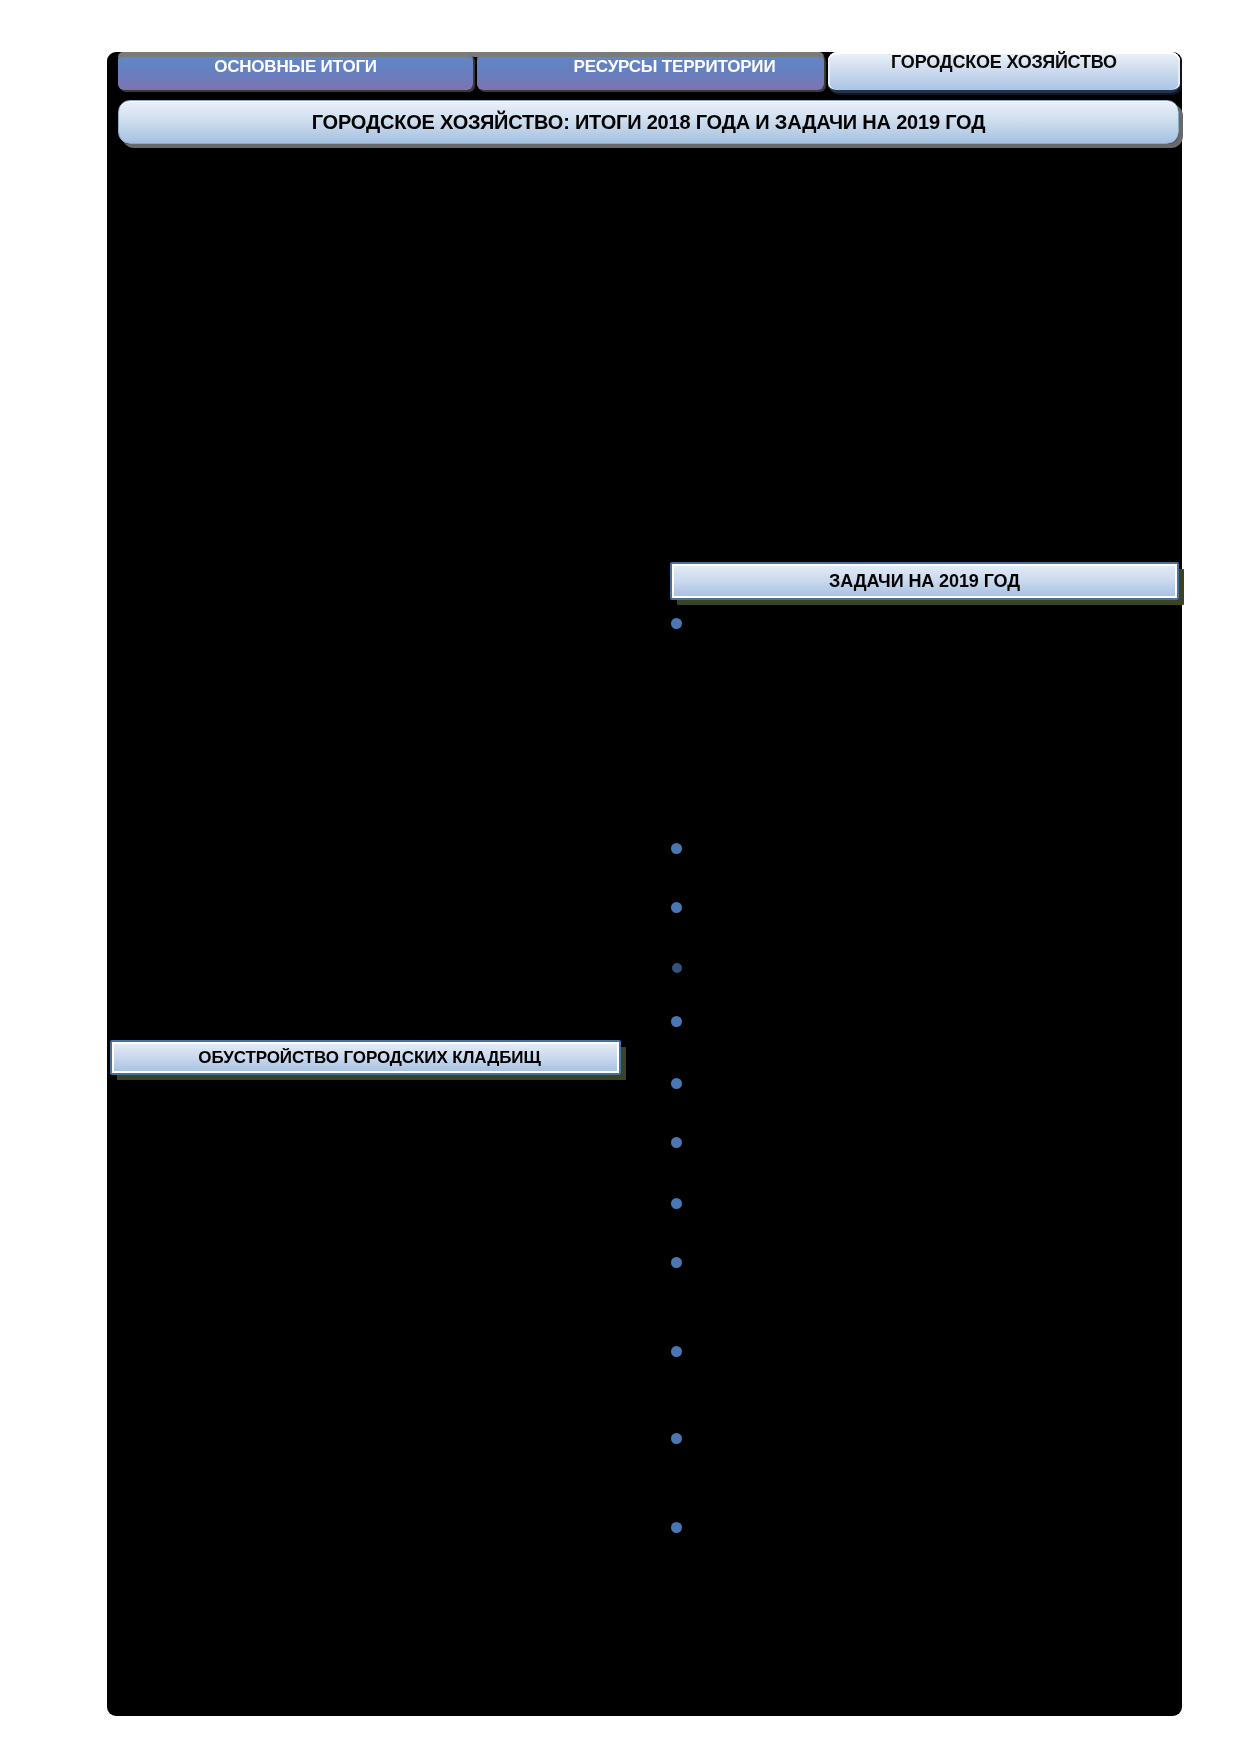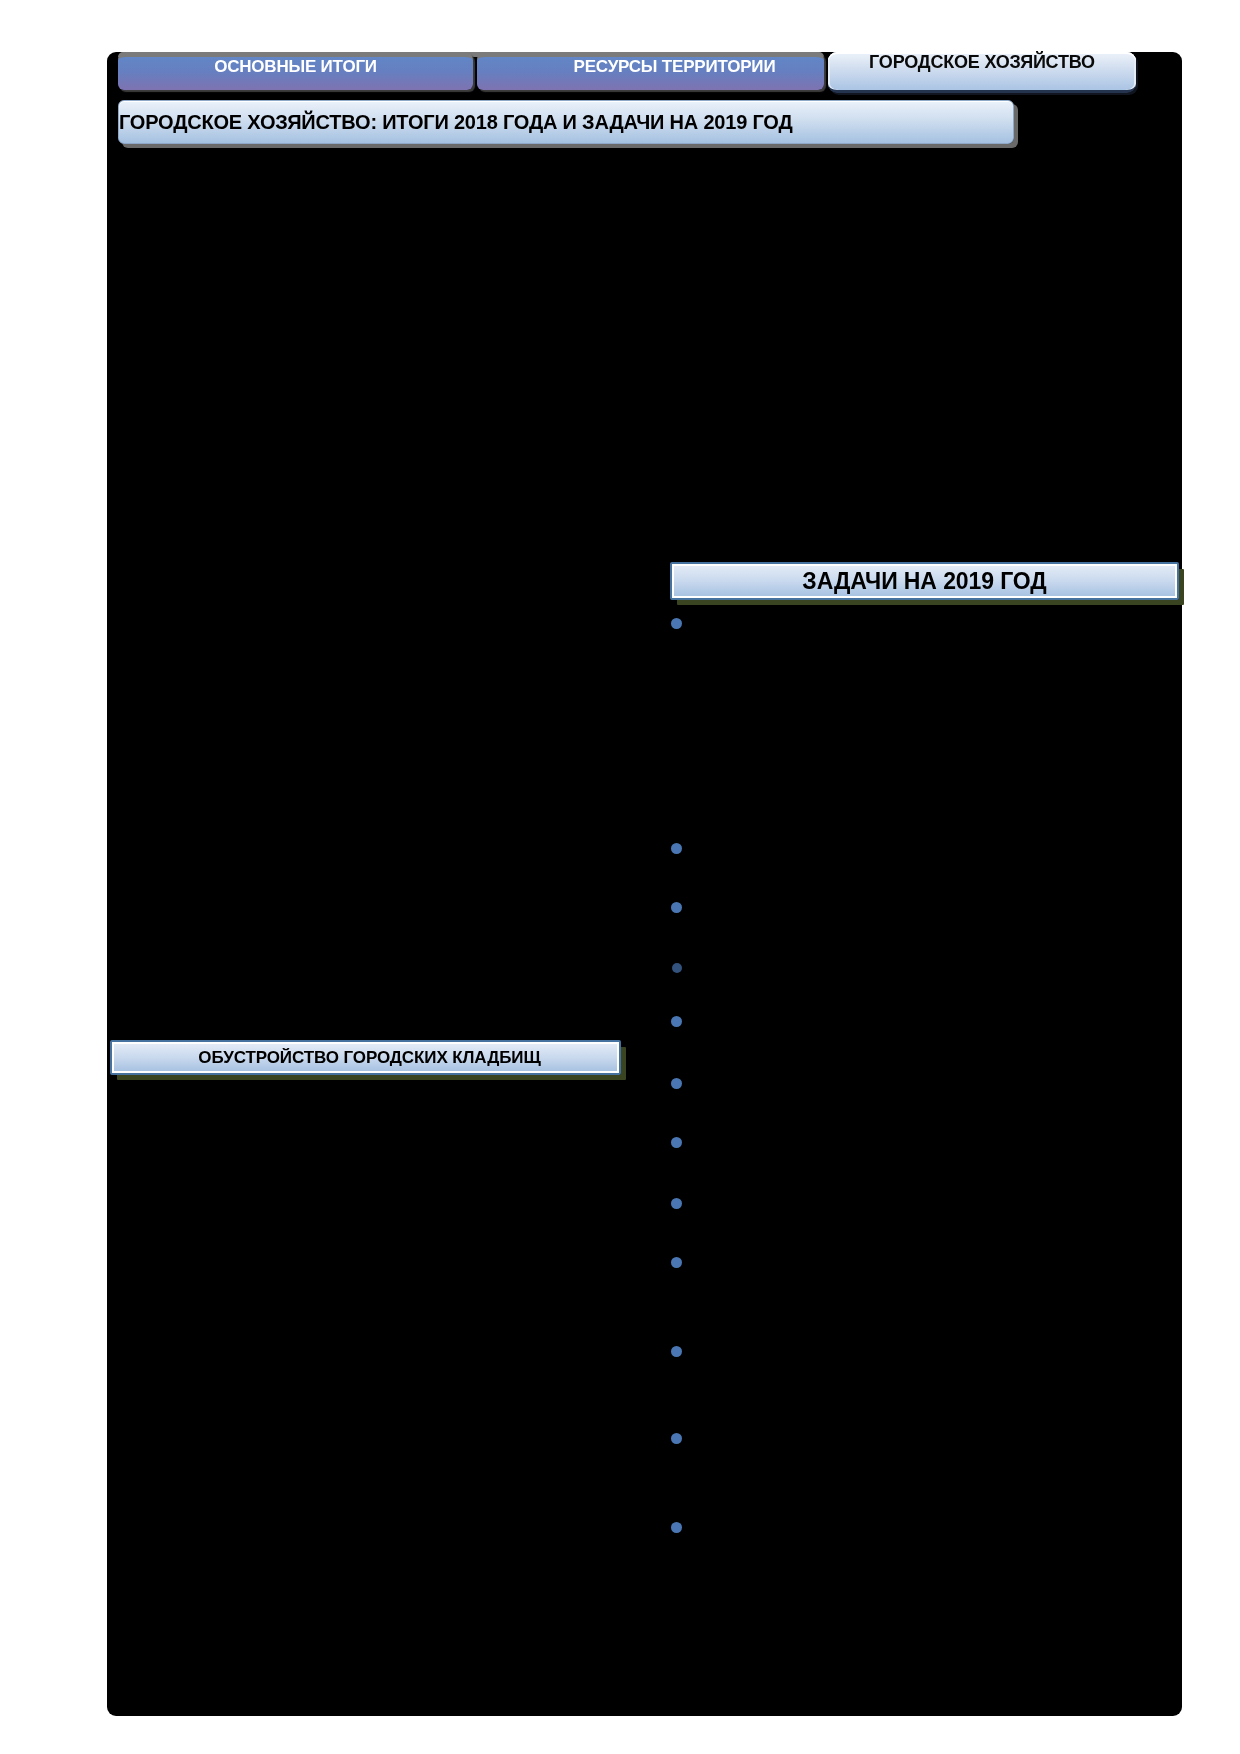--- a/index.html
+++ b/index.html
@@ -41,43 +41,43 @@
   .tab.active {
     top:52px; height:41px;
     background:linear-gradient(180deg,#eef3fa 0%,#d3dff0 40%,#aac4e4 100%);
     color:#0a0a0a; font-size:18px;
     border-radius:9px;
     border-bottom:3px solid #24344f;
     box-shadow: inset 0 2px 0 #ffffff, inset 2px 0 0 #e4ecf6, inset -2px 0 0 #e4ecf6, 2px 2px 0 #10151f;
   }
   .tab-main    { left:118px; width:355px; }
   .tab-res     { left:477px; width:347px;padding-left:48px; }
-  .tab-city    { left:828px; width:308px; }
+  .tab-city    { left:828px; width:352px; }
   .title-bar {
     position:absolute; left:118px; top:100px;
-    width:896px; height:44px; box-sizing:border-box;
+    width:1061px; height:44px; box-sizing:border-box;
     background:linear-gradient(180deg,#eaf1fa 0%,#cfdeef 45%,#a5c1e1 100%);
     border:1px solid #8fa8c8;
-    border-radius:6px;
+    border-radius:12px;
     box-shadow:4px 4px 0 #696969, inset 0 1px 0 #ffffff;
-    display:flex; align-items:center; 
+    display:flex; align-items:center; justify-content:center;
     font-weight:bold; font-size:20px; color:#000000;
     letter-spacing:-0.2px;
   }
   .sec-header {
     position:absolute; box-sizing:border-box;
     border:2px solid #46729f;
     background:linear-gradient(180deg,#e6edf7 0%,#c9d9ee 50%,#a3bfe0 100%);
     box-shadow: inset 0 0 0 2px #ffffff, 6px 6px 0 -1px #3a4420;
     display:flex; align-items:center; justify-content:center;
     font-weight:bold; color:#000000;
     border-radius:2px;
     letter-spacing:-0.1px;
   }
-  .sec-header.tasks    { left:670px; top:562px; width:509px; height:38px; font-size:23px; }
+  .sec-header.tasks    { left:670px; top:562px; width:509px; height:38px; font-size:18px; }
   .sec-header.cemetery { left:110px; top:1040px; width:511px; height:35px; font-size:17px;padding-left:8px; }
   .bullet {
     position:absolute; left:671px;
     width:11px; height:11px; border-radius:50%;
   }
   .bullet.faint { opacity:0.8; width:10px; height:10px; left:672px; }
 </style>
 </head>
 <body>
 

